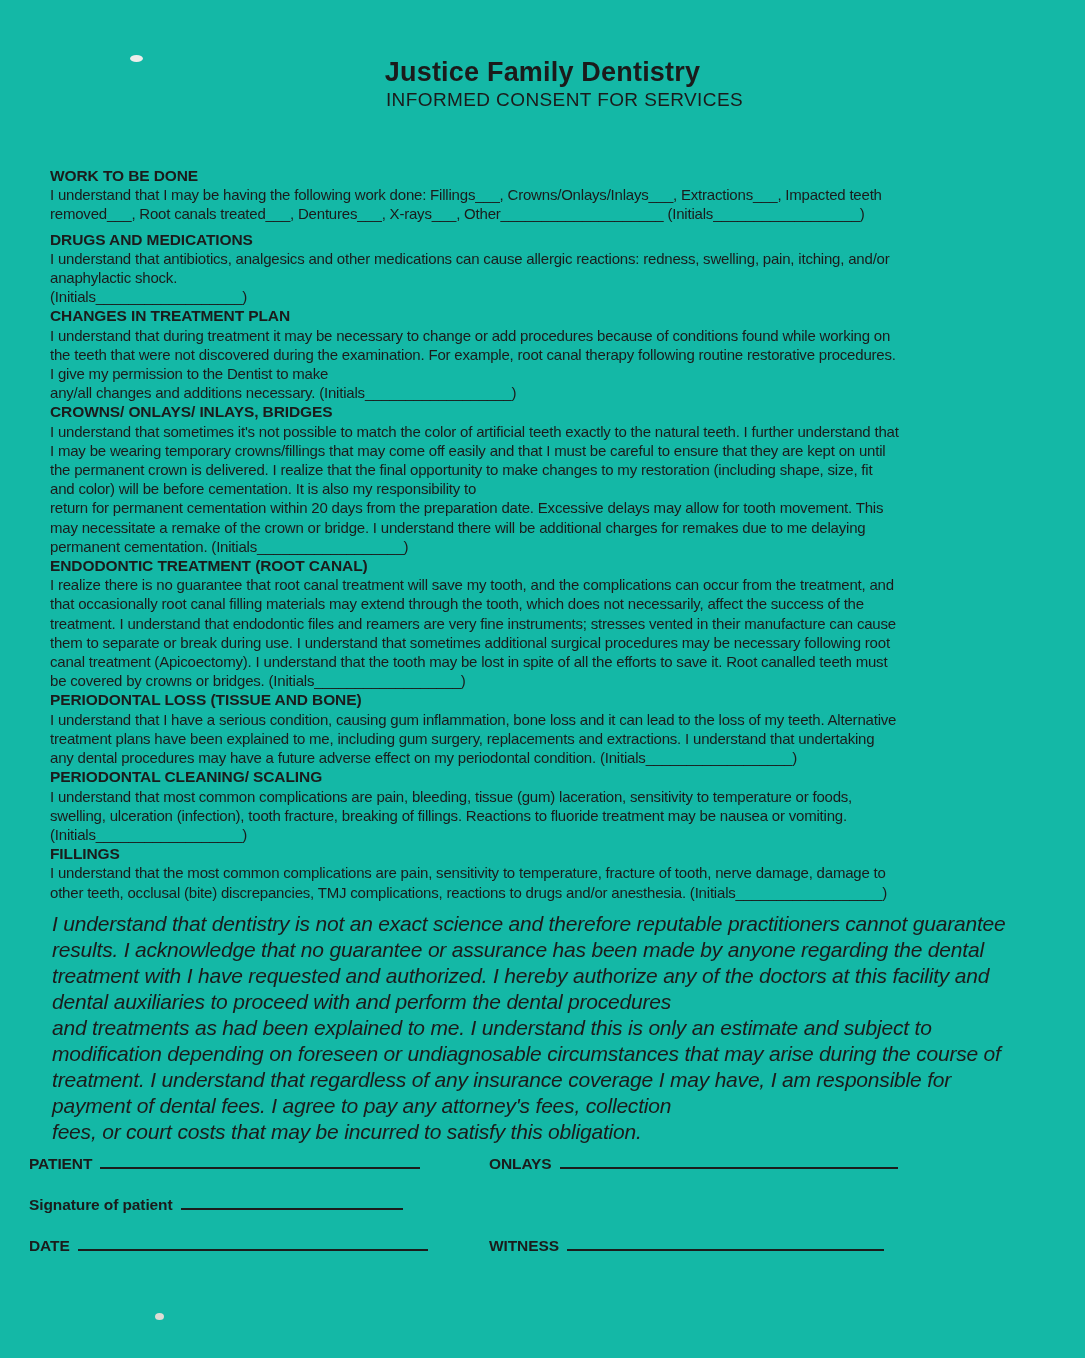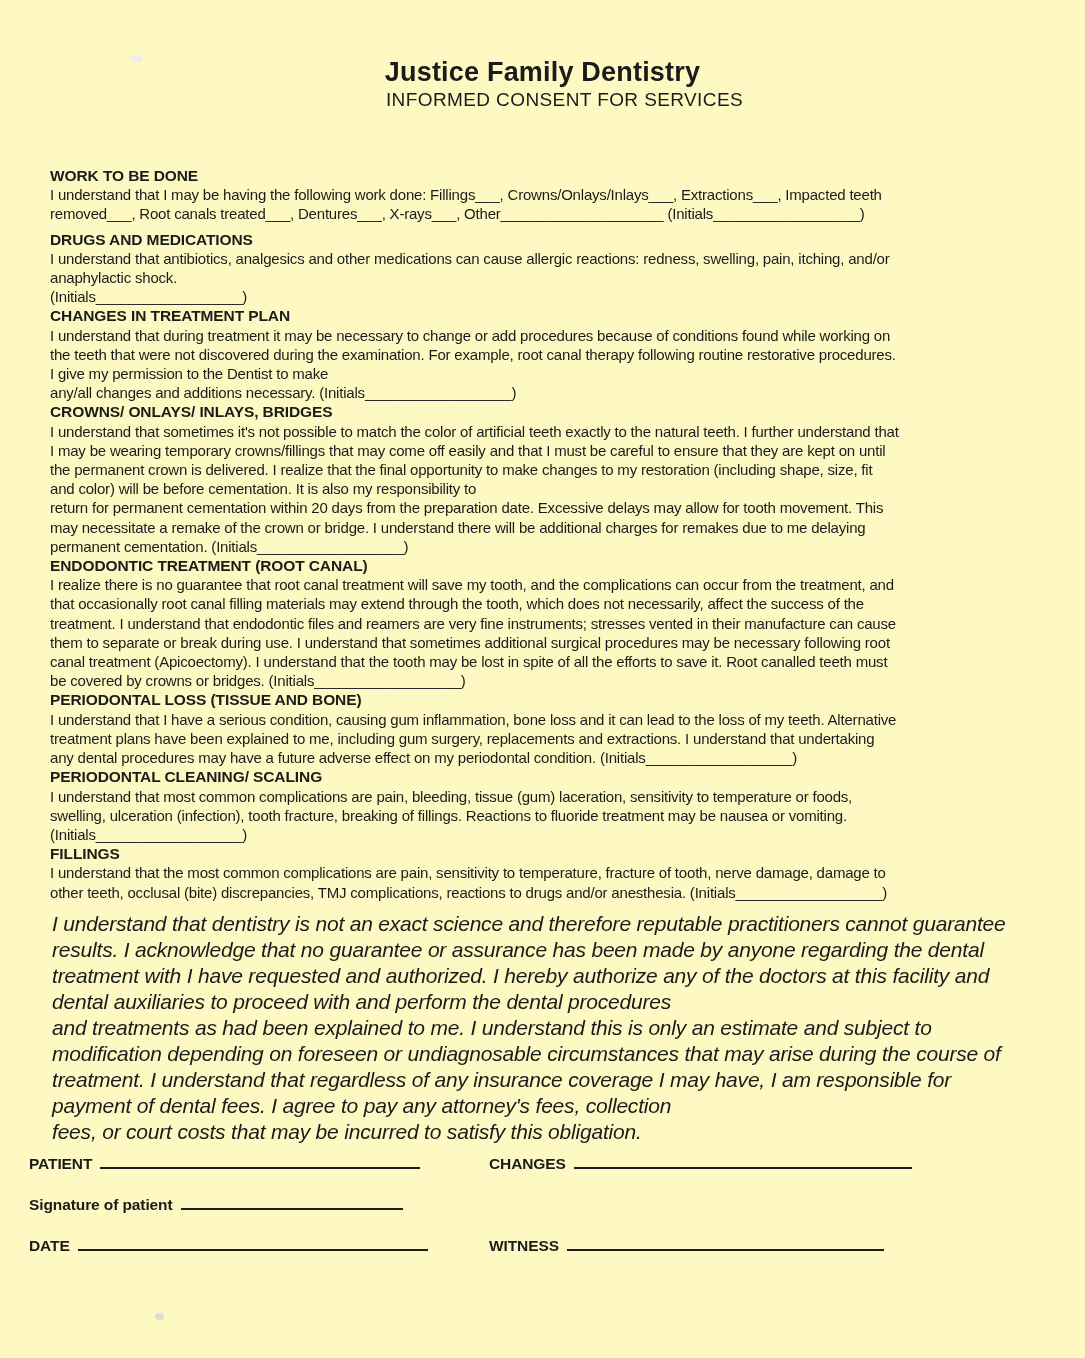--- a/index.html
+++ b/index.html
@@ -4,21 +4,21 @@
 <style>
   html, body {
     margin: 0;
     padding: 0;
     background: #ffffff;
   }
   .page {
     position: relative;
     width: 1085px;
     height: 1358px;
-    background: #fef9c3;
+    background: #14b8a6;
     font-family: "Liberation Sans", "DejaVu Sans", sans-serif;
     color: #1b1b1b;
     overflow: hidden;
   }
   header {
     padding-top: 57px;
     text-align: center;
   }
   .doc-title {
     margin: 0;
@@ -195,21 +195,21 @@
 payment of dental fees. I agree to pay any attorney's fees, collection
 fees, or court costs that may be incurred to satisfy this obligation.</section>
 
   <section class="sig-block">
 
     <div class="sig-row">
       <div class="sig-field left">
         <span class="sig-label">PATIENT</span><span class="sig-line ln-patient"></span>
       </div>
       <div class="sig-field">
-        <span class="sig-label">CHANGES</span><span class="sig-line ln-doctor"></span>
+        <span class="sig-label">ONLAYS</span><span class="sig-line ln-doctor"></span>
       </div>
     </div>
 
     <div class="sig-row">
       <div class="sig-field left">
         <span class="sig-label">Signature of patient</span><span class="sig-line ln-sigpat"></span>
       </div>
     </div>
 
     <div class="sig-row">

